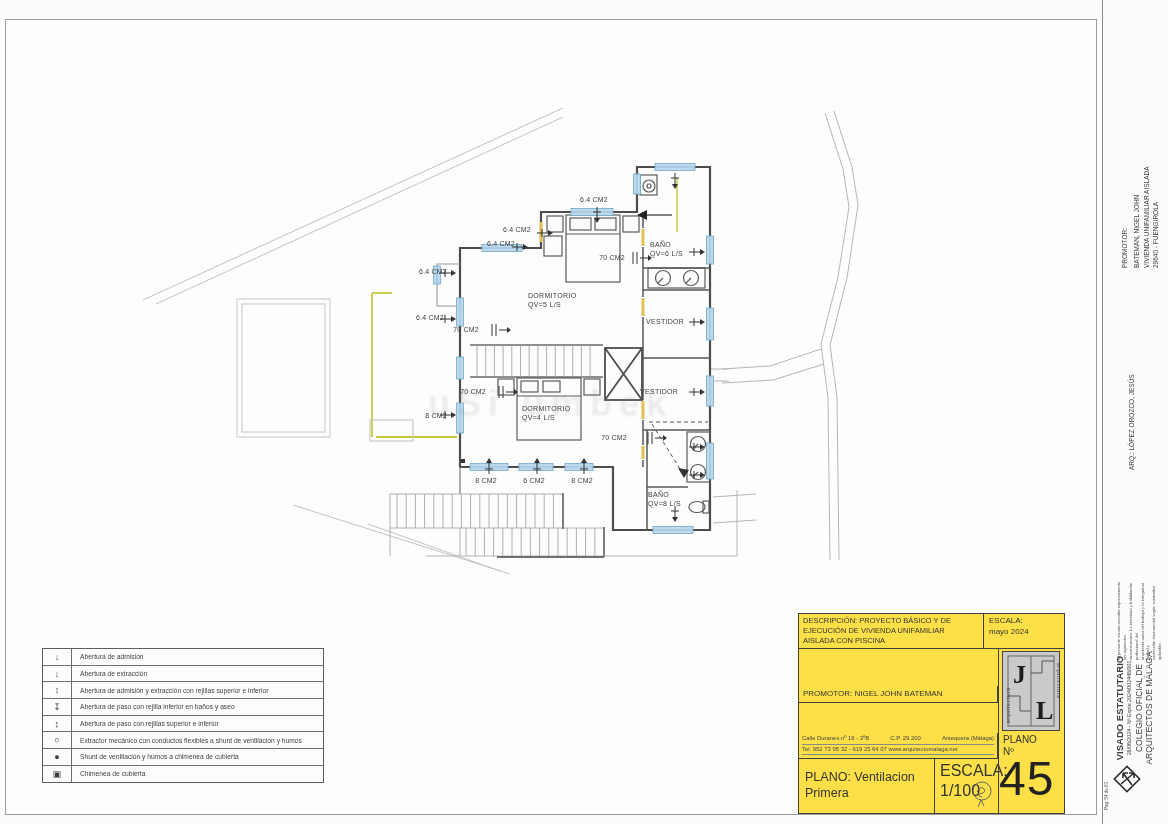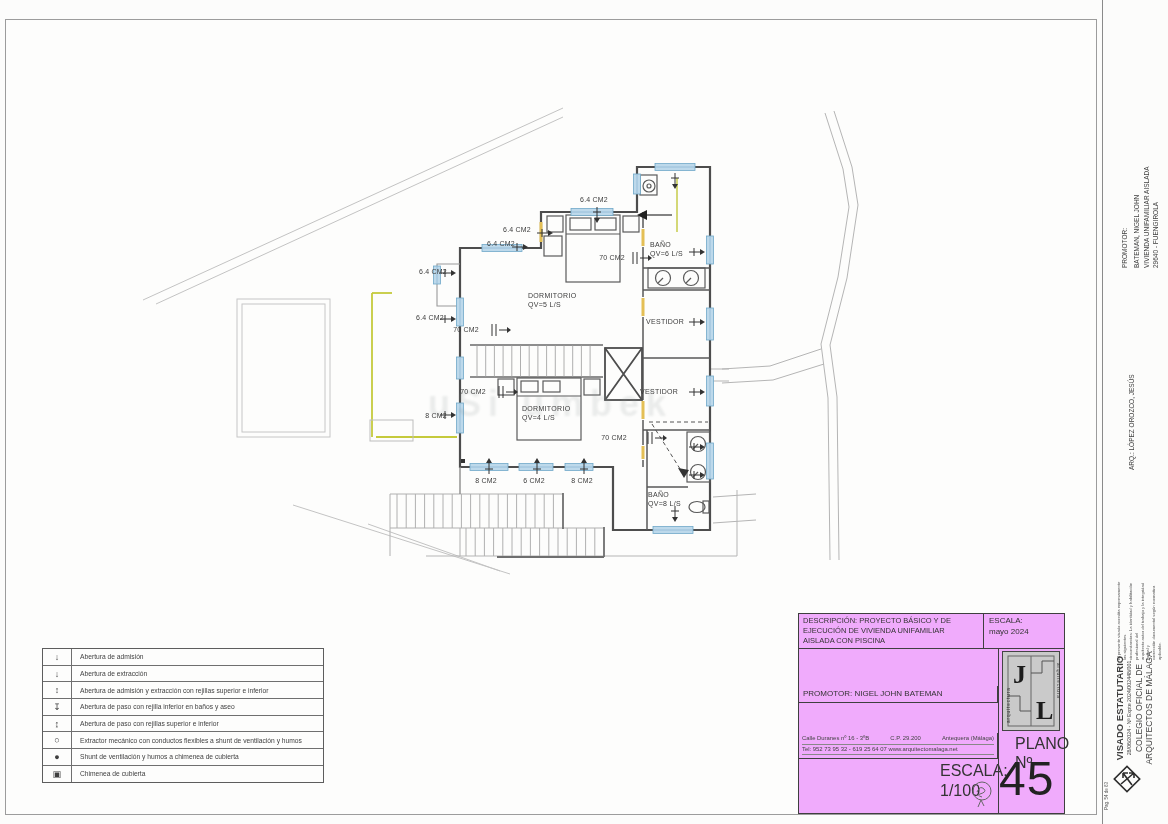--- a/index.html
+++ b/index.html
@@ -21,36 +21,36 @@
   .watermark{position:absolute;left:428px;top:383px;width:300px;font-size:36px;font-weight:bold;
              color:#8d9696;opacity:.16;letter-spacing:7px;filter:blur(1px);}
   
   .legend{position:absolute;left:42px;top:648px;width:280px;border:1px solid #5d5d5d;background:#fdfdfc;font-size:6.7px;}
   .legend .ltitle{border-bottom:1px solid #5d5d5d;text-align:center;padding:3px 0;font-size:7.5px;}
   .legend .lrow{display:flex;border-bottom:1px solid #6f6f6f;height:15.7px;align-items:center;}
   .legend .lrow:last-child{border-bottom:none;}
   .legend .sym{width:28px;border-right:1px solid #6f6f6f;align-self:stretch;display:flex;align-items:center;justify-content:center;font-size:9px;}
   .legend .txt{padding-left:8px;flex:1;}
   
-  .tb{position:absolute;left:798px;top:613px;width:265px;height:199px;border:1.3px solid #3f3f3f;background:#f0abfc;font-size:7.5px;color:#333;text-decoration:underline;}
+  .tb{position:absolute;left:798px;top:613px;width:265px;height:199px;border:1.3px solid #3f3f3f;background:#fde047;font-size:7.5px;color:#333;text-decoration:underline;}
   .tb .cell{position:absolute;box-sizing:border-box;line-height:1.35;}
   .tb .bR{border-right:1px solid #3f3f3f;} .tb .bB{border-bottom:1px solid #3f3f3f;}
   .tb .desc{left:0;top:0;width:185px;height:35px;padding:2px 4px;}
   .tb .fecha{left:185px;top:0;width:80px;height:35px;padding:2px 5px;font-size:8px;}
   .tb .situ{left:0;top:35px;width:199px;height:37px;padding:2px 4px;}
   .tb .prom{left:0;top:72px;width:199px;height:17px;padding:2.5px 4px;font-size:8px;}
   .tb .arq{left:0;top:89px;width:199px;height:30px;padding:8px 4px 0 4px;font-size:8.5px;}
   .tb .addr{left:0;top:119px;width:199px;height:26px;padding:2px 3px 0 3px;font-size:5.9px;color:#444;}
   .tb .addr .a1{border-bottom:.8px solid #888;padding-bottom:1px;display:flex;justify-content:space-between;}
   .tb .addr .a2{padding-top:1px;border-bottom:.8px solid #888;}
   .tb .plano{left:0;top:145px;width:136px;height:54px;padding:10px 0 0 6px;font-size:12.5px;line-height:1.3;}
   .tb .escala{left:136px;top:145px;width:63px;height:54px;padding:2px 0 10px 5px;font-size:16px;line-height:1.25;}
   .tb .rcol{left:199px;top:35px;width:66px;height:164px;border-left:1px solid #3f3f3f;}
   .tb .logo-wrap{position:absolute;left:3px;top:2px;width:58px;height:80px;}
-  .tb .planon{position:absolute;left:16px;top:85px;font-size:16px;line-height:1.2;}
+  .tb .planon{position:absolute;left:4px;top:85px;font-size:10px;line-height:1.2;}
   .tb .big45{position:absolute;left:0;top:98px;width:66px;font-size:48px;color:#222;letter-spacing:1px;}
   .stamp{position:absolute;right:3px;bottom:4px;}
 </style>
 </head>
 <body>
 
 <div id="page">
 
   <div class="frame"></div>
 
@@ -410,20 +410,24 @@
     </div>
     <div class="cell prom bR bB">PROMOTOR: NIGEL JOHN BATEMAN</div>
     <div class="cell addr bR bB">
       <div class="a1">
         <span>Calle Duranes nº 16 - 3ºB</span>
         <span>C.P. 29.200</span>
         <span>Antequera (Málaga)</span>
       </div>
       <div class="a2">Tel: 952 73 95 32 - 619 25 64 07 www.arquitectomalaga.net</div>
     </div>
+    <div class="cell plano bR">
+      <div>PLANO: Ventilacion</div>
+      <div>Primera</div>
+    </div>
     <div class="cell escala">
       <div>ESCALA:</div>
       <div>1/100</div>
       <svg class="stamp" width="26" height="30" viewBox="0 0 26 30">
         <circle cx="13" cy="12" r="9" stroke="#666" fill="none" stroke-width="1"></circle>
         <path d="M8,13 Q11,6 15,10 Q18,13 11,15 Q7,16 13,18 M12,21 L9,28 M12,21 L15,27" stroke="#666" fill="none" stroke-width="1"></path>
       </svg>
     </div>
     <div class="cell rcol">
       <div class="logo-wrap">

